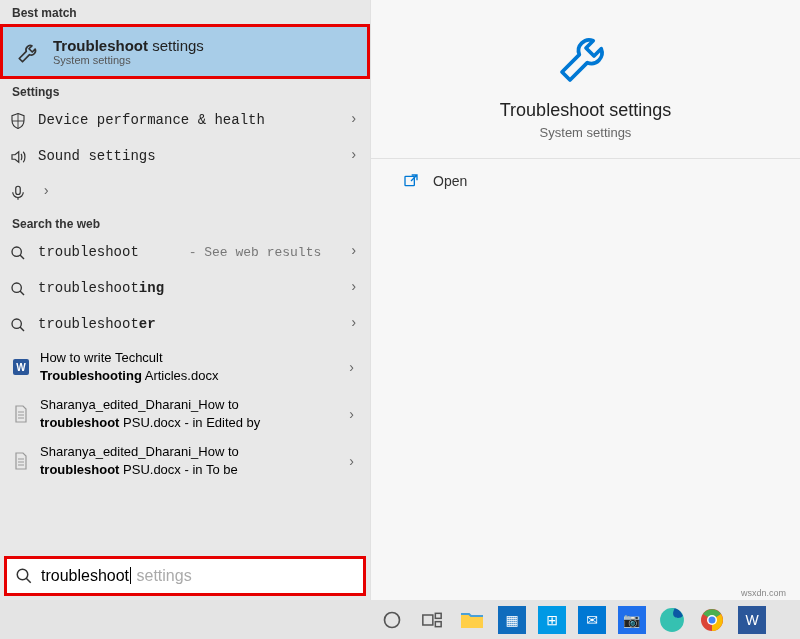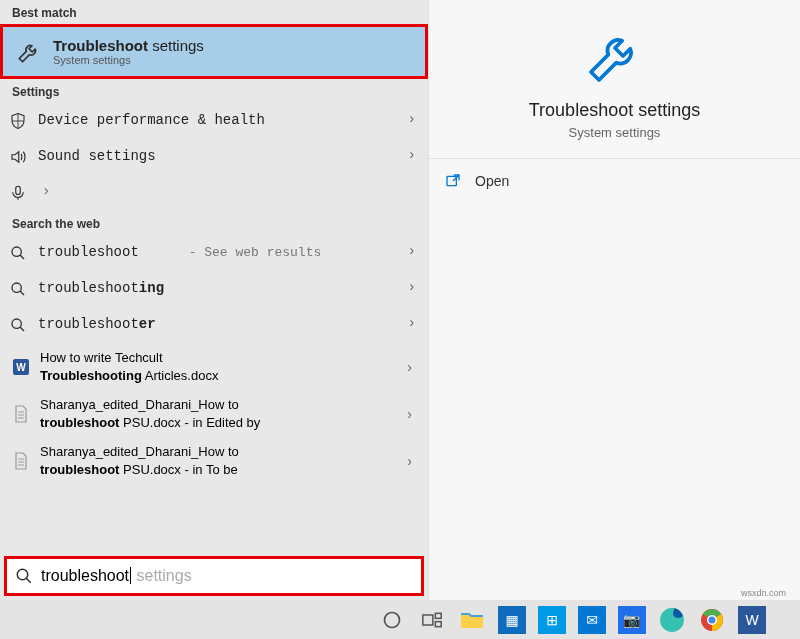--- a/index.html
+++ b/index.html
@@ -1,18 +1,18 @@
 <!DOCTYPE html>
 <html><head>
 <meta charset="utf-8">
 <style>
 * { box-sizing: border-box; margin: 0; padding: 0; }
 body { font-family: "Segoe UI", Arial, sans-serif; font-size: 13px; width: 800px; height: 639px; overflow: hidden; background: #fff; position: relative; }
 .container { display: flex; width: 800px; height: 600px; }
-.left-pane { width: 428px; height: 600px; background: #e8e8e8; display: flex; flex-direction: column; }
+.left-pane { width: 370px; height: 600px; background: #e8e8e8; display: flex; flex-direction: column; }
 .section-header { font-size: 12px; font-weight: 600; padding: 6px 10px 4px 12px; color: #333; }
 .best-match-item { display: flex; align-items: center; background: #a8cde8; padding: 10px 12px; border: 3px solid #e60000; margin: 0; }
 .best-match-item .icon-box { width: 28px; height: 28px; display:flex; align-items:center; justify-content:center; margin-right: 10px; }
 .best-match-item .bm-title { font-size: 15px; color: #222; }
 .best-match-item .bm-sub { font-size: 11px; color: #555; }
 .list-item { display: flex; align-items: flex-start; padding: 8px 8px; color: #222; cursor: default; font-family: Liberation Mono, monospace; }
 .li-icon { width: 20px; height: 20px; display:flex; align-items:center; justify-content:center; margin-right: 10px; color:#333; }
 .li-text { flex: 1 1 auto; font-size: 14px; line-height: 1.3; }
 .li-text .suffix { color: #777; font-size: 13px; margin-left: 42px; }
 .chevron { color: #666; font-size: 14px; padding: 0 4px; }
@@ -24,21 +24,21 @@
 .search-box .s-icon { margin-right: 8px; color:#333; }
 .search-box .s-text { font-size: 16px; }
 .search-box .s-text .typed { color: #000; }
 .search-box .s-text .caret { border-right: 1px solid #000; margin: 0 1px; }
 .search-box .s-text .hint { color: #aaa; }
 .right-pane { flex: 1; background: #f7f7f7; border-left: 1px solid #e1e1e1; display:flex; flex-direction:column; }
 .preview-top { display:flex; flex-direction:column; align-items:center; padding: 24px 10px 18px 10px; border-bottom: 1px solid #e1e1e1; }
 .preview-icon { color: #0078d4; margin-bottom: 12px; }
 .preview-title { font-size: 18px; color: #222; margin-bottom: 4px; }
 .preview-sub { font-size: 13px; color: #666; }
-.preview-action { display:flex; align-items:center; padding: 14px 16px; font-size: 14px; color:#333; }
+.preview-action { display:flex; align-items:center; padding: 14px 32px; font-size: 14px; color:#333; }
 .preview-action .a-icon { color:#0078d4; margin-right: 14px; }
 .taskbar { position:absolute; bottom:0; left:0; right:0; height:39px; background:#e4e4e4; display:flex; align-items:center; padding-left: 372px; }
 .taskbar .tb-btn { width: 40px; height: 39px; display:flex; align-items:center; justify-content:center; }
 .tb-square { width: 28px; height: 28px; display:flex; align-items:center; justify-content:center; color:#fff; font-size:14px; }
 .watermark { position:absolute; right:14px; bottom:41px; font-size:9px; color:#888; }
 svg { display:block; }
 b { font-weight:600; }
 </style>
 </head>
 <body>

